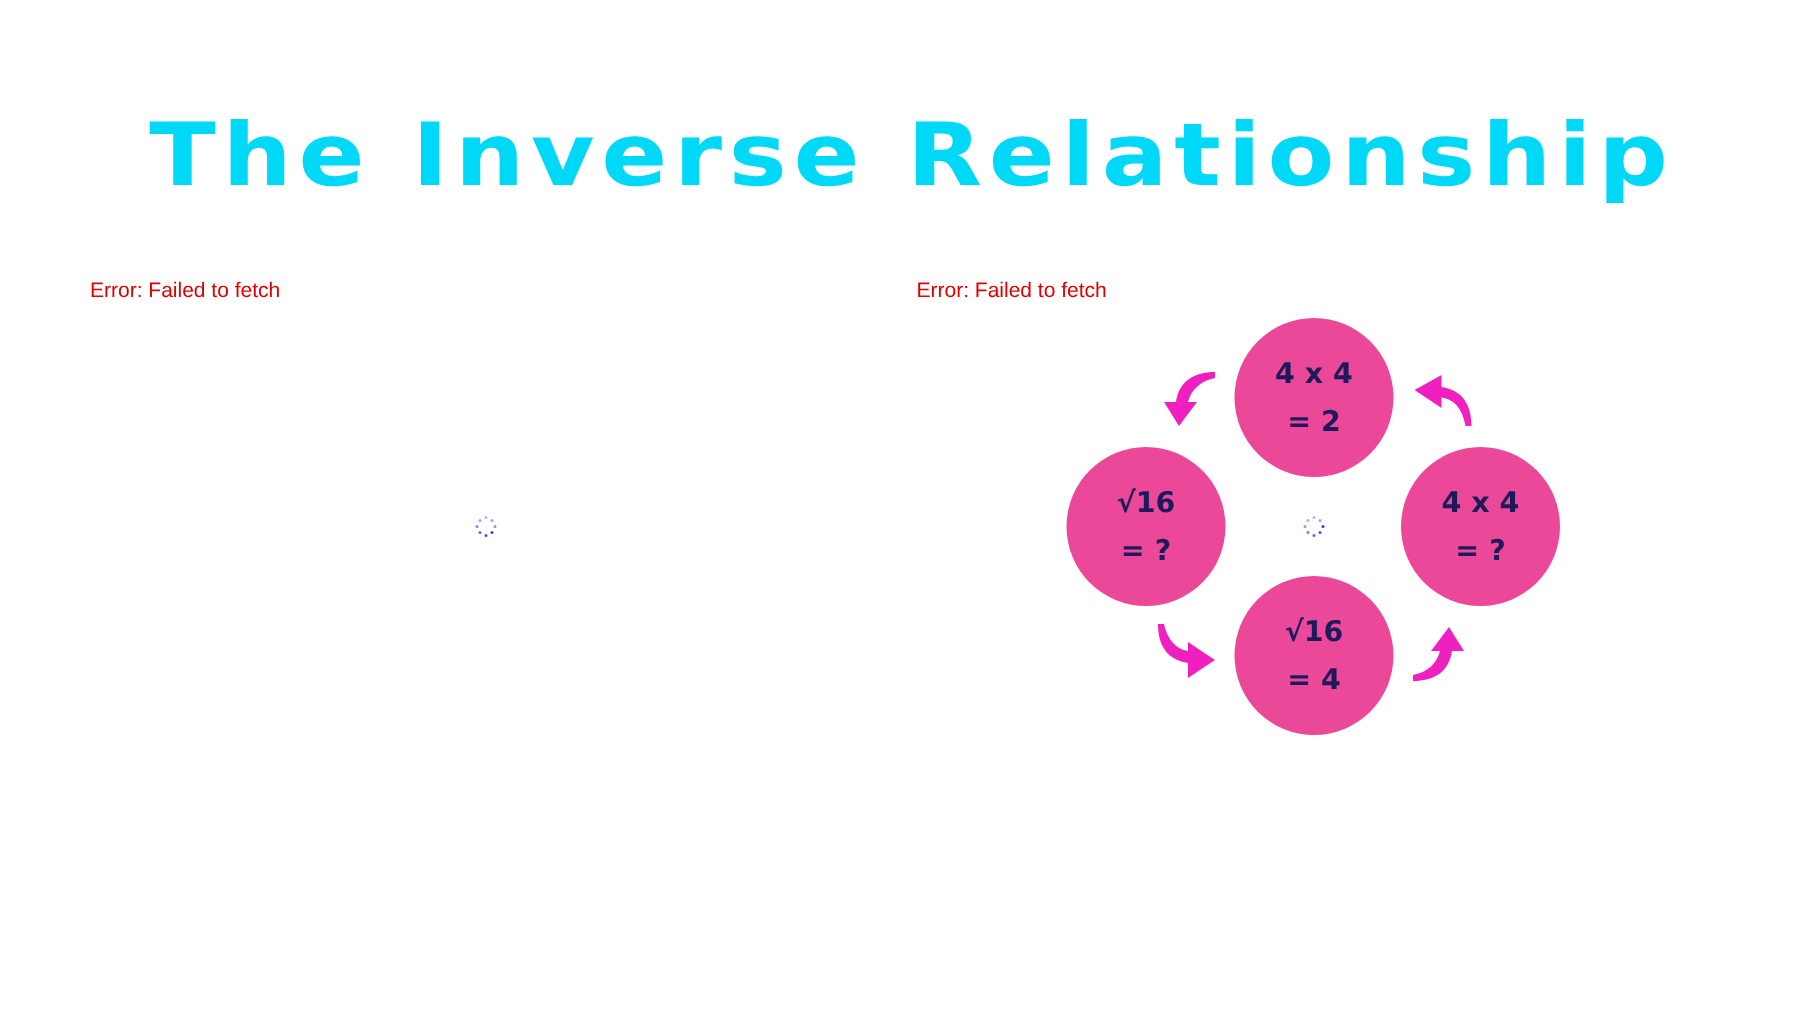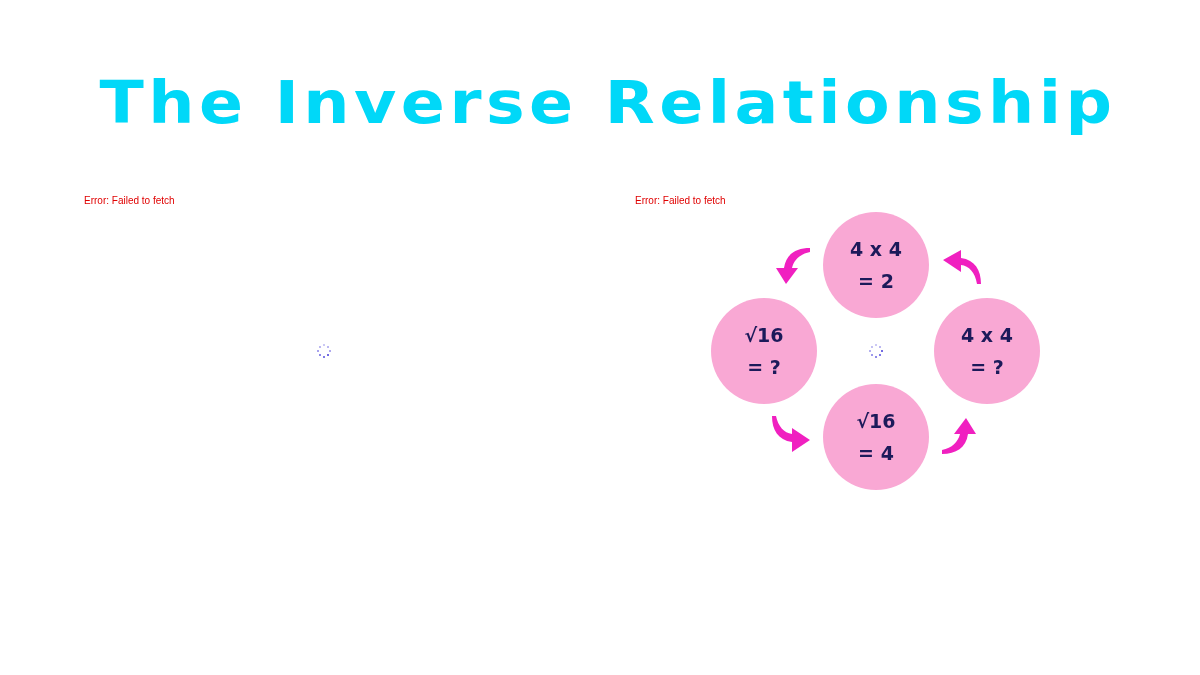--- a/index.html
+++ b/index.html
@@ -22,25 +22,24 @@
       font-weight: bold;
       font-size: 58px;
       letter-spacing: 4px;
       color: #00d8f8;
       line-height: 70px;
       transform: scaleX(1.12);
       transform-origin: 608px 0;
     }
     .error {
       position: absolute;
-      top: 195px;
-      font-size: 10px;
+      top: 185px;
+      font-size: 14px;
       color: #e00000;
       font-family: "Liberation Sans", sans-serif;
-      margin-left: 24px;
     }
     #error-left { left: 60px; }
     #error-right { left: 611px; }
 
     .spinner {
       position: absolute;
       width: 14px;
       height: 14px;
     }
     .spinner span {
@@ -49,21 +48,21 @@
       height: 2px;
       border-radius: 50%;
       background: #3a2fd8;
     }
 
     .circle {
       position: absolute;
       width: 106px;
       height: 106px;
       border-radius: 50%;
-      background: #f9a8d4;
+      background: #ec4899;
       display: flex;
       flex-direction: column;
       align-items: center;
       justify-content: center;
       color: #1c1a5a;
       font-family: "DejaVu Sans", sans-serif;
       font-weight: bold;
       font-size: 19px;
       line-height: 32px;
     }

